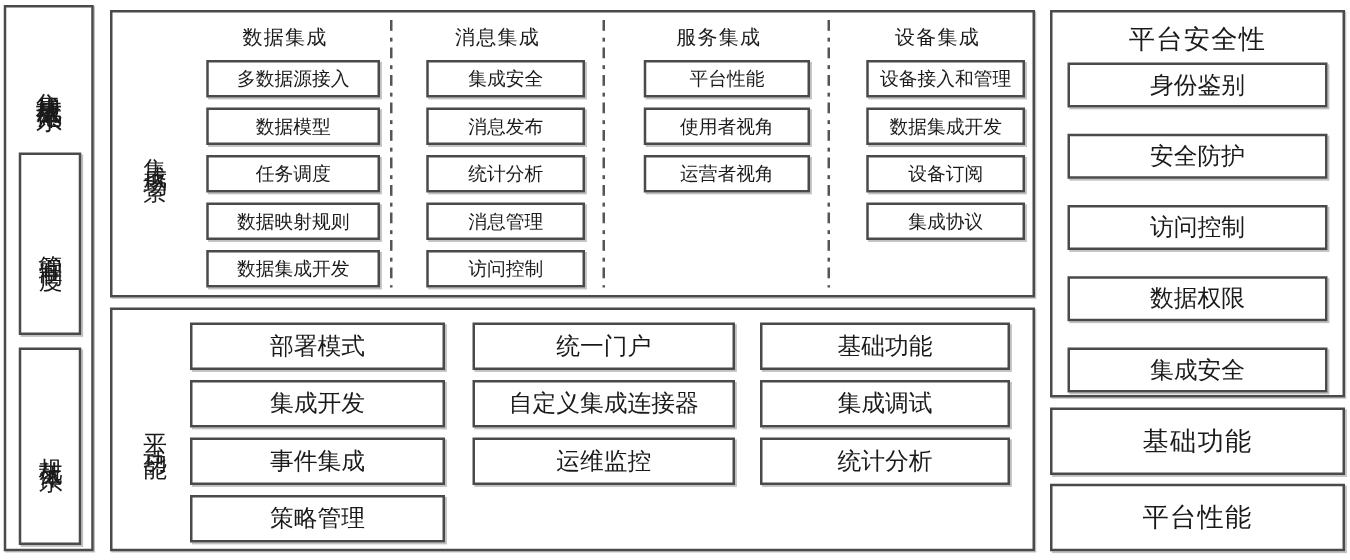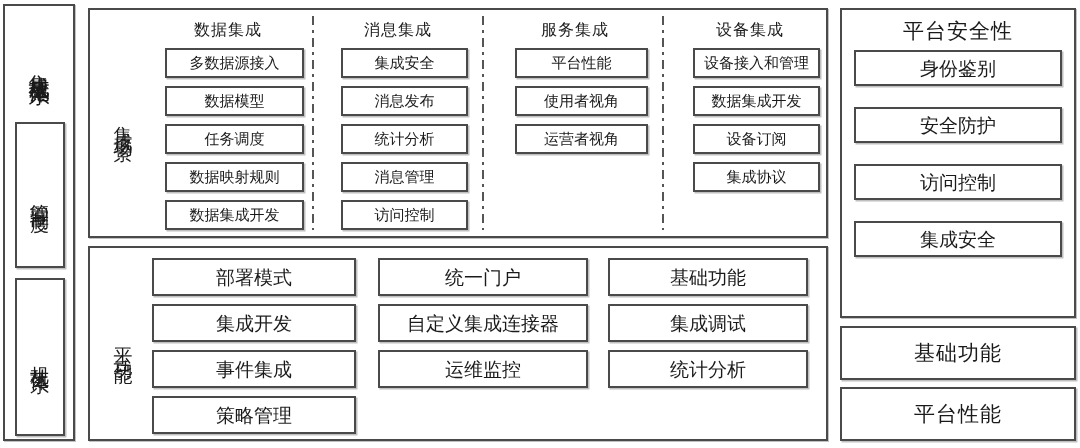--- a/index.html
+++ b/index.html
@@ -182,20 +182,21 @@
       <div class="cell">统计分析</div>
     </div>
   </div>
 
   <div class="panel" id="sec-panel">
     <div id="sec-title">平台安全性</div>
     <div id="sec-items">
       <div class="cell">身份鉴别</div>
       <div class="cell">安全防护</div>
       <div class="cell">访问控制</div>
+      <div class="cell">数据权限</div>
       <div class="cell">集成安全</div>
     </div>
   </div>
 
   <div class="rbox" id="rbox-reliability">基础功能</div>
   <div class="rbox" id="rbox-performance">平台性能</div>
 
 </div>
 
 </body></html>

